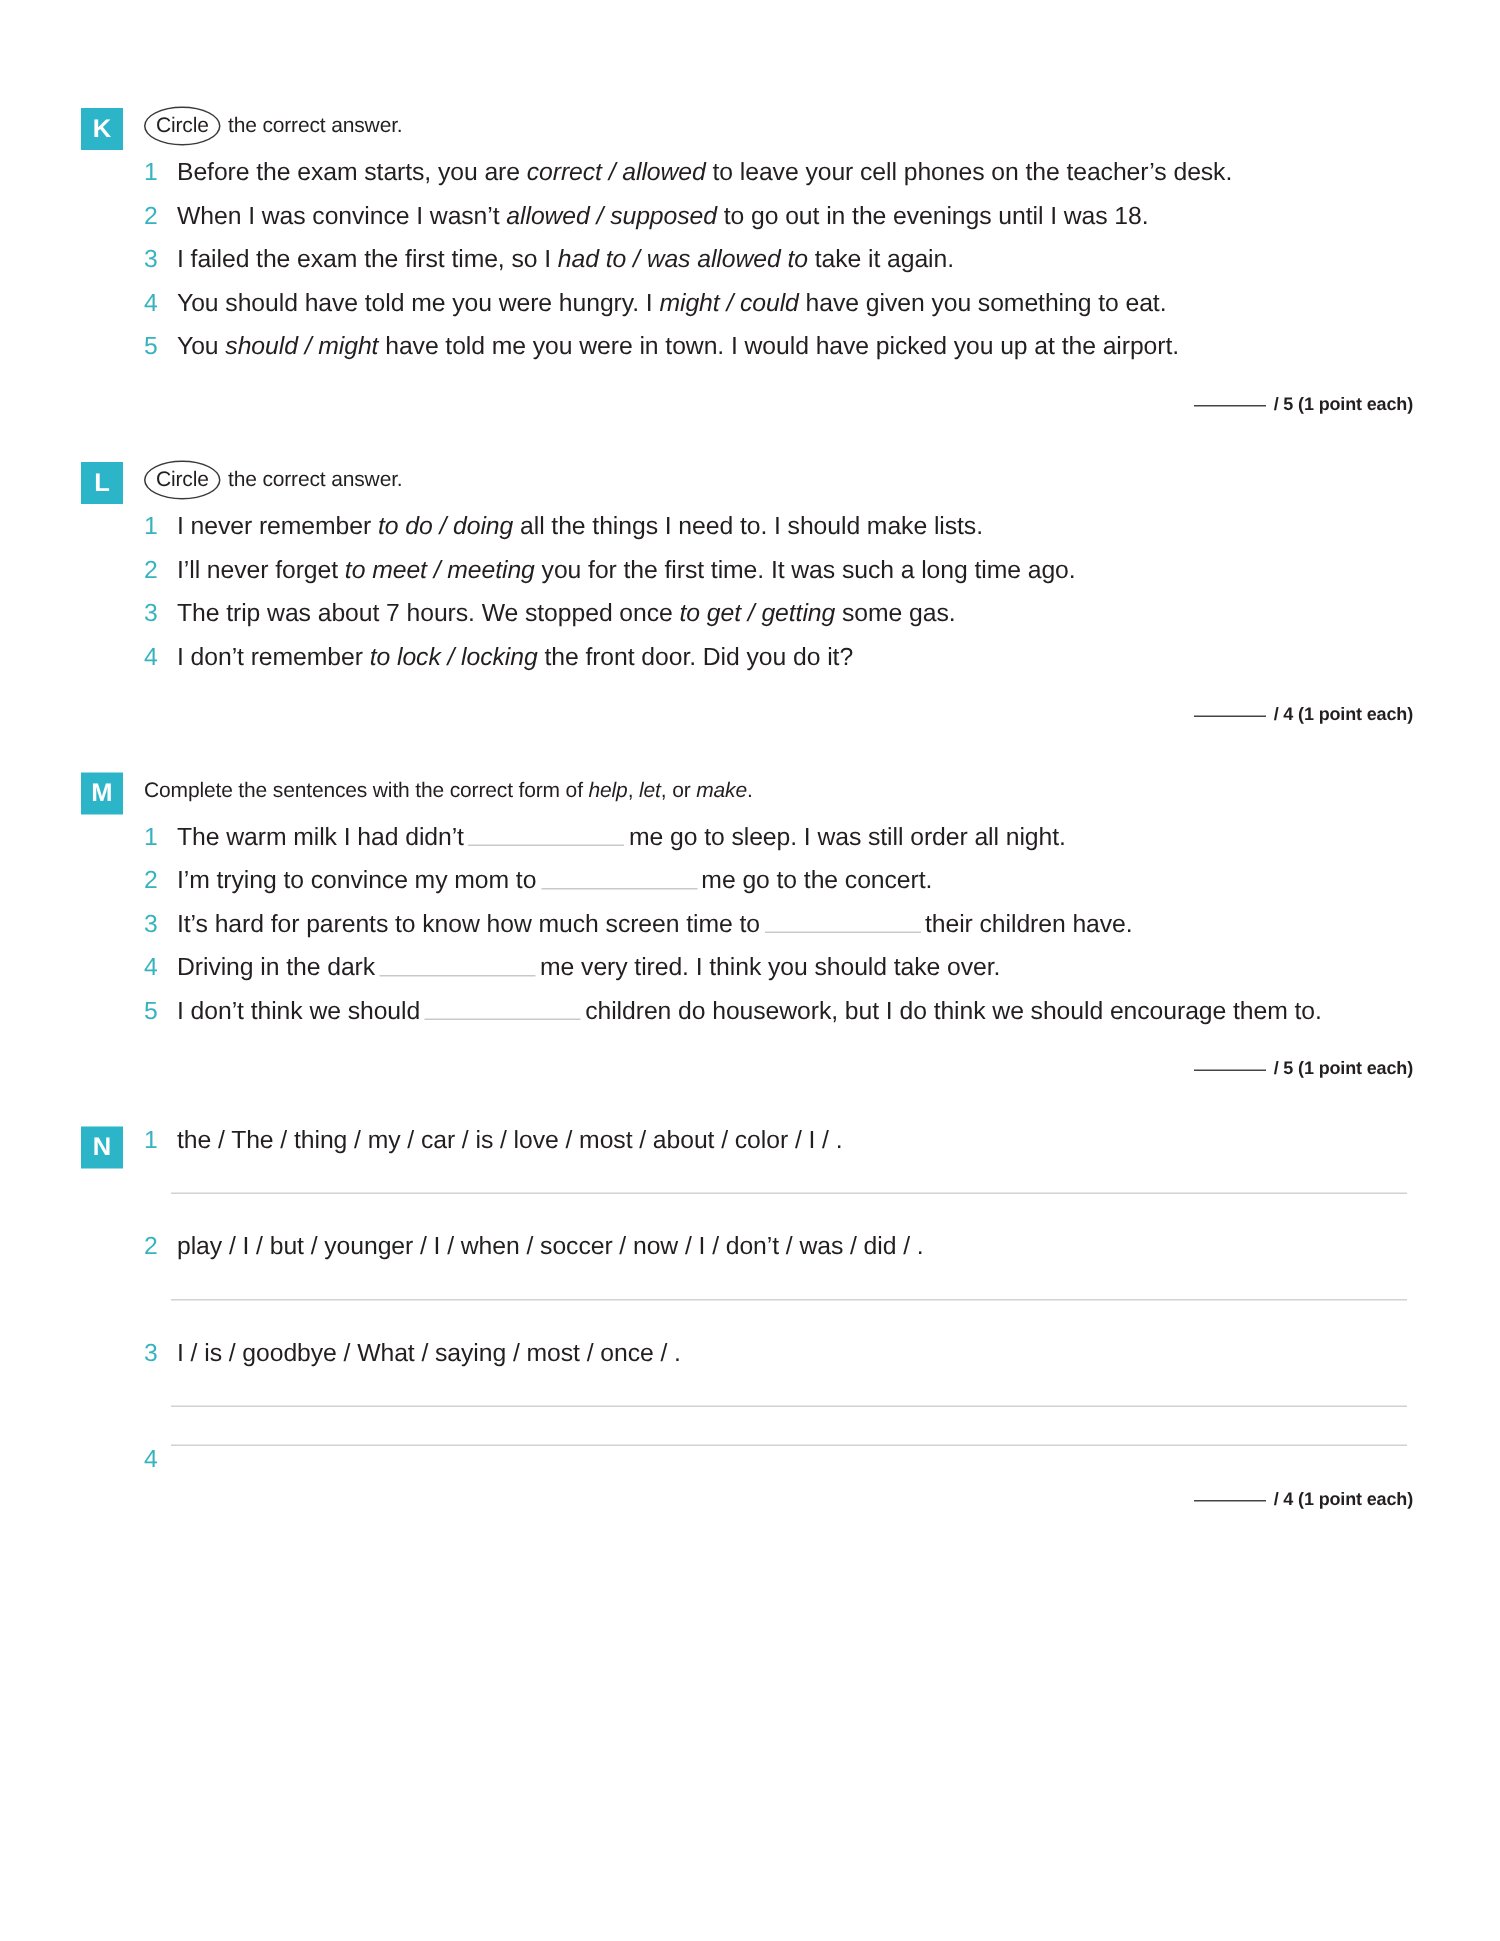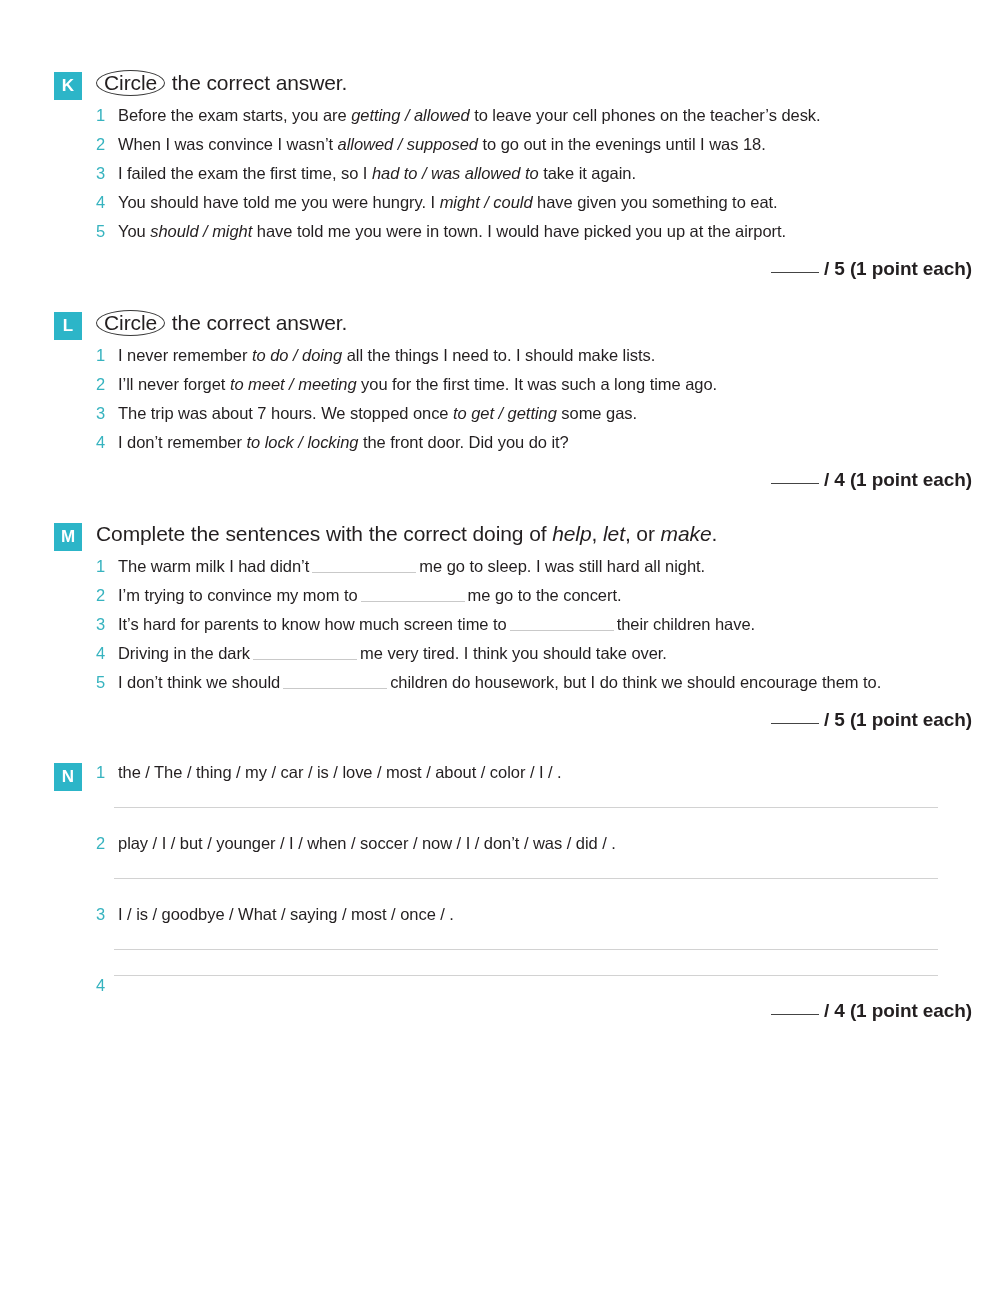--- a/index.html
+++ b/index.html
@@ -37,21 +37,21 @@
     height: 28px;
     background: #2cb5c8;
     color: #ffffff;
     font-size: 17px;
     font-weight: bold;
     line-height: 28px;
     text-align: center;
     letter-spacing: 0;
   }
   .ex-instruction {
-    font-size: 21px;
+    font-size: 14px;
     line-height: 26px;
     color: #231f20;
     letter-spacing: -0.1px;
     padding-top: 0px;
     min-height: 28px;
   }
   .circled {
     display: inline-block;
     border: 1.3px solid #3a3a3a;
     border-radius: 50% / 50%;
@@ -100,24 +100,24 @@
     margin-top: 23px;
     margin-bottom: 24px;
     border-bottom: 1.2px solid #d2d2d2;
     height: 1px;
     width: 824px;
   }
 
   
   .score {
     text-align: right;
-    font-size: 19px;
+    font-size: 12px;
     font-weight: bold;
     color: #231f20;
-    padding-right: 28px;
+    padding-right: 58px;
     margin-top: 16px;
     letter-spacing: -0.1px;
   }
   .score .blank {
     display: inline-block;
     width: 48px;
     border-bottom: 1.4px solid #444;
     height: 12px;
     margin-right: 5px;
     vertical-align: 2px;
@@ -134,21 +134,21 @@
 
 <div class="page">
 
   <div class="exercise" id="ex-K">
     <div class="ex-badge">K</div>
     <div class="ex-instruction">
       <span class="circled">Circle</span><span> the correct answer.</span>
     </div>
     <div class="items">
       <div class="item">
-        <span class="item-num">1</span><span>Before the exam starts, you are </span><i>getting / allowed</i><span> to leave your cell phones on the teacher’s desk.</span>
+        <span class="item-num">1</span><span>Before the exam starts, you are </span><i>correct / allowed</i><span> to leave your cell phones on the teacher’s desk.</span>
       </div>
       <div class="item">
         <span class="item-num">2</span><span>When I was convince I wasn’t </span><i>allowed / supposed</i><span> to go out in the evenings until I was 18.</span>
       </div>
       <div class="item">
         <span class="item-num">3</span><span>I failed the exam the first time, so I </span><i>had to / was allowed to</i><span> take it again.</span>
       </div>
       <div class="item">
         <span class="item-num">4</span><span>You should have told me you were hungry. I </span><i>might / could</i><span> have given you something to eat.</span>
       </div>
@@ -181,25 +181,25 @@
       </div>
     </div>
   </div>
   <div class="score">
     <span class="blank"></span><span>/ 4 (1 point each)</span>
   </div>
 
   <div class="exercise" id="ex-M">
     <div class="ex-badge">M</div>
     <div class="ex-instruction">
-      <span>Complete the sentences with the correct doing of </span><i>help</i><span>, </span><i>let</i><span>, or </span><i>make</i><span>.</span>
-    </div>
-    <div class="items">
-      <div class="item">
-        <span class="item-num">1</span><span>The warm milk I had didn’t</span><span class="gap"></span><span>me go to sleep. I was still hard all night.</span>
+      <span>Complete the sentences with the correct form of </span><i>help</i><span>, </span><i>let</i><span>, or </span><i>make</i><span>.</span>
+    </div>
+    <div class="items">
+      <div class="item">
+        <span class="item-num">1</span><span>The warm milk I had didn’t</span><span class="gap"></span><span>me go to sleep. I was still order all night.</span>
       </div>
       <div class="item">
         <span class="item-num">2</span><span>I’m trying to convince my mom to</span><span class="gap"></span><span>me go to the concert.</span>
       </div>
       <div class="item">
         <span class="item-num">3</span><span>It’s hard for parents to know how much screen time to</span><span class="gap"></span><span>their children have.</span>
       </div>
       <div class="item">
         <span class="item-num">4</span><span>Driving in the dark</span><span class="gap"></span><span>me very tired. I think you should take over.</span>
       </div>

